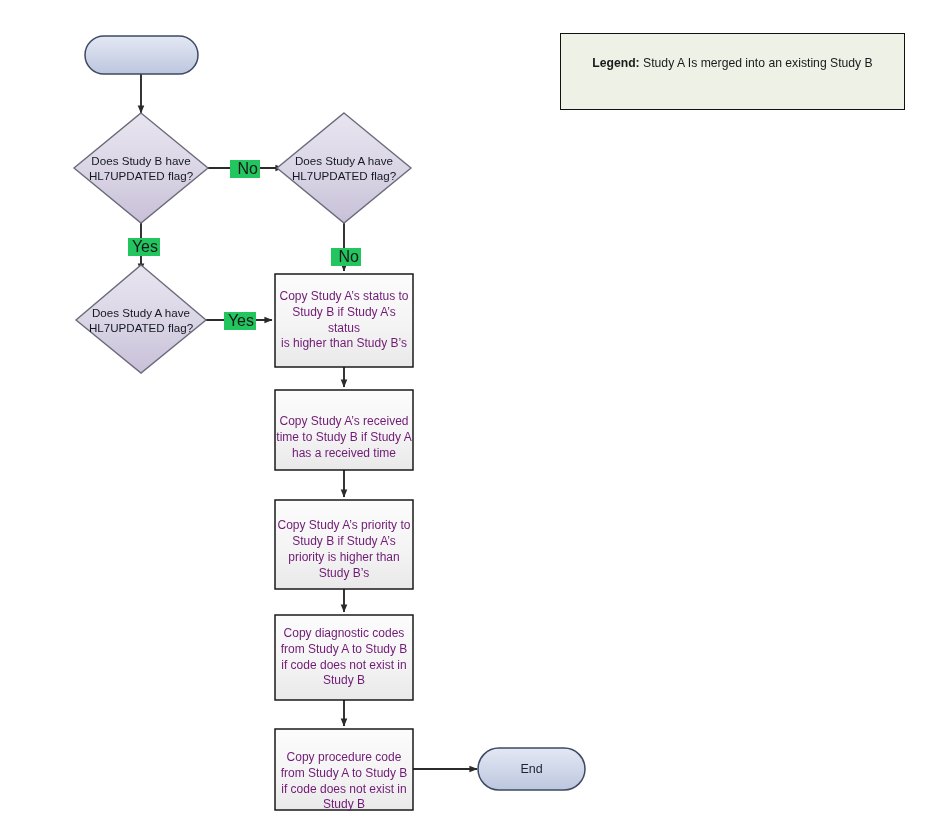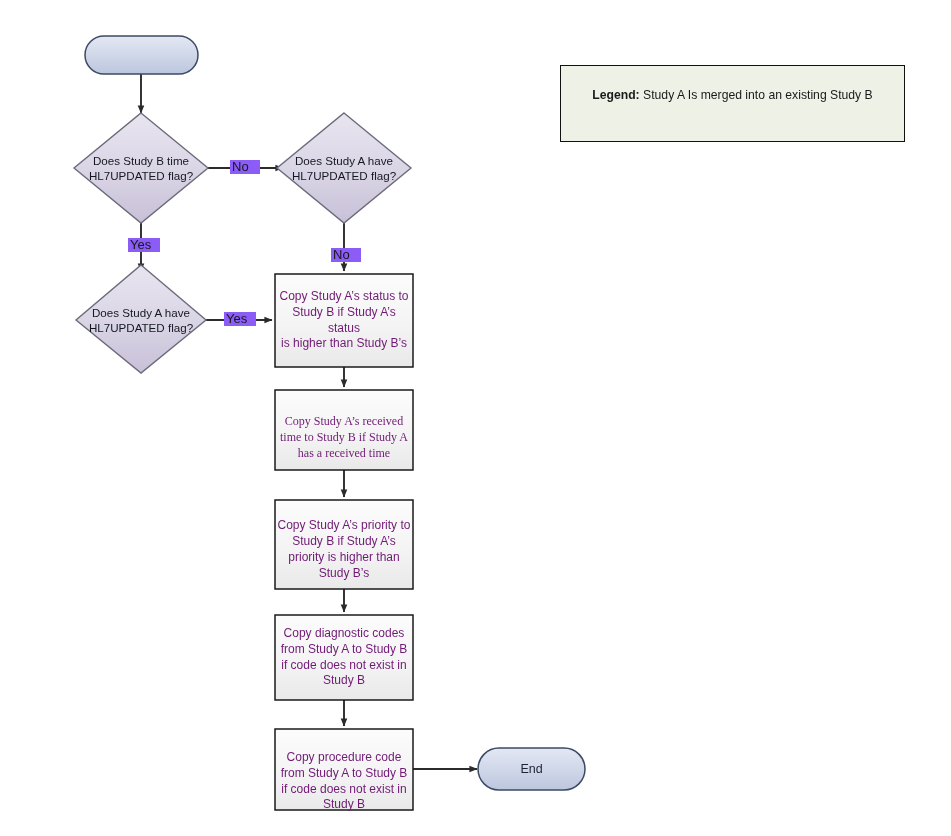--- a/index.html
+++ b/index.html
@@ -44,39 +44,38 @@
   .decision-text {
     font-size: 11.6px;
     color: #14181f;
   }
   .process-text {
     font-size: 12px;
     color: #701a75;
   }
   .edge-label {
     position: absolute;
-    font-size: 13px;
+    font-size: 16px;
     color: #15181c;
-    background: #8b5cf6;
+    background: #22c55e;
     padding: 0 2px;
     line-height: 1.1;
-    text-align: left;
+    text-align: right;
     pointer-events: none;
   }
   
   #legend-box {
     position: absolute;
     left: 560px;
     top: 33px;
     width: 345px;
     height: 77px;
     background: #eef1e6;
     border: 1.6px solid #111111;
     box-sizing: border-box;
-    margin-top: 32px;
   }
   #legend-inner {
     position: absolute;
     left: 0;
     top: 0;
     width: 100%;
     height: 100%;
     display: flex;
     align-items: flex-start;
     justify-content: center;
@@ -159,21 +158,21 @@
     <rect x="275" y="615" width="138" height="85" fill="url(#gradProcess)" stroke="#1a1a1a" stroke-width="1.5"></rect>
 
     <rect x="275" y="729" width="138" height="81" fill="url(#gradProcess)" stroke="#1a1a1a" stroke-width="1.5"></rect>
 
     <rect x="478" y="748" width="107" height="42" rx="21" ry="21" fill="url(#gradTerminal)" stroke="#3d4a63" stroke-width="1.5"></rect>
   </svg>
 
 
   <div class="node-text decision-text" style="left:74px; top:143px; width:134px; height:50px;">
     <div>
-      <div>Does Study B time</div>
+      <div>Does Study B have</div>
       <div>HL7UPDATED flag?</div>
     </div>
   </div>
 
   <div class="node-text decision-text" style="left:277px; top:143px; width:134px; height:50px;">
     <div>
       <div>Does Study A have</div>
       <div>HL7UPDATED flag?</div>
     </div>
   </div>
@@ -186,21 +185,21 @@
   </div>
 
   <div class="node-text process-text" style="left:275px; top:274px; width:138px; height:93px;">
     <div>
       <div>Copy Study A’s status to</div>
       <div>Study B if Study A’s status</div>
       <div>is higher than Study B’s</div>
     </div>
   </div>
 
-  <div class="node-text process-text" style="left:275px; top:390px; width:138px; height:96px;font-family:Liberation Serif, serif;">
+  <div class="node-text process-text" style="left:275px; top:390px; width:138px; height:96px;">
     <div>
       <div>Copy Study A’s received</div>
       <div>time to Study B if Study A</div>
       <div>has a received time</div>
     </div>
   </div>
 
   <div class="node-text process-text" style="left:275px; top:500px; width:138px; height:100px;border-radius:13px;">
     <div>
       <div>Copy Study A’s priority to</div>

